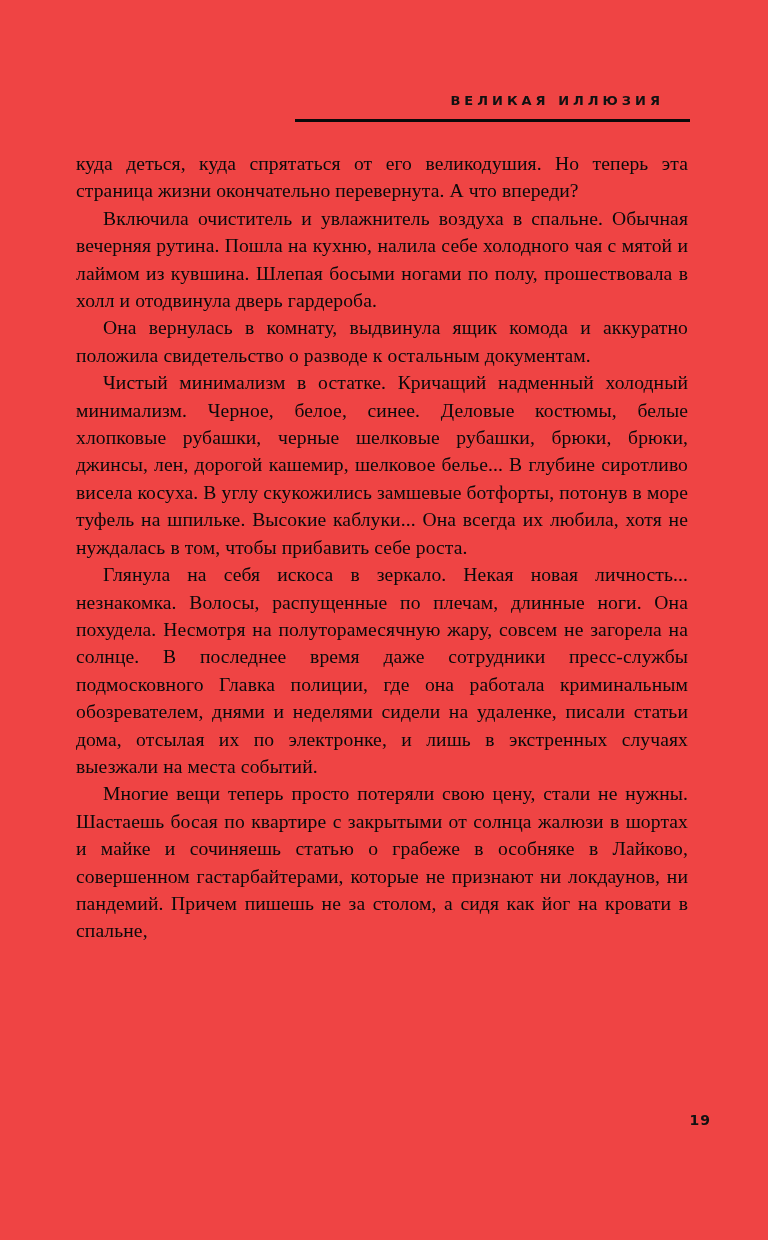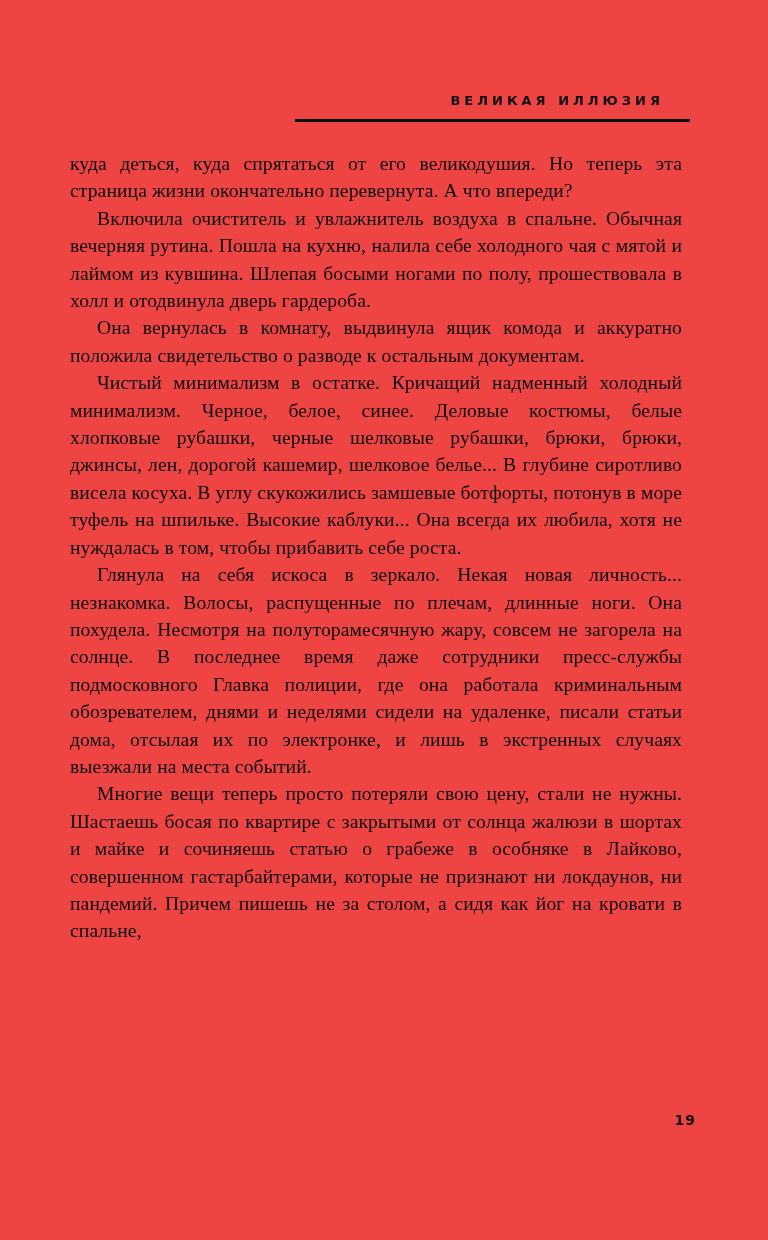--- a/index.html
+++ b/index.html
@@ -31,38 +31,38 @@
     position: absolute;
     top: 119px;
     left: 295px;
     width: 395px;
     height: 3px;
     background: #0a0a0a;
   }
   .body-text {
     position: absolute;
     top: 150px;
-    left: 70px;
+    left: 76px;
     width: 612px;
     font-size: 19.6px;
     line-height: 27.4px;
     text-align: justify;
     letter-spacing: 0.1px;
   }
   .body-text p {
     margin: 0;
     text-indent: 27px;
   }
   .body-text p.no-indent {
     text-indent: 0;
   }
   .page-number {
     position: absolute;
     top: 1112px;
-    right: 72px;
+    right: 57px;
     font-family: "DejaVu Sans", sans-serif;
     font-weight: 800;
     font-size: 14px;
     letter-spacing: 1px;
     color: #111;
     margin-left: 42px;
   }
 </style>
 </head>
 <body>

